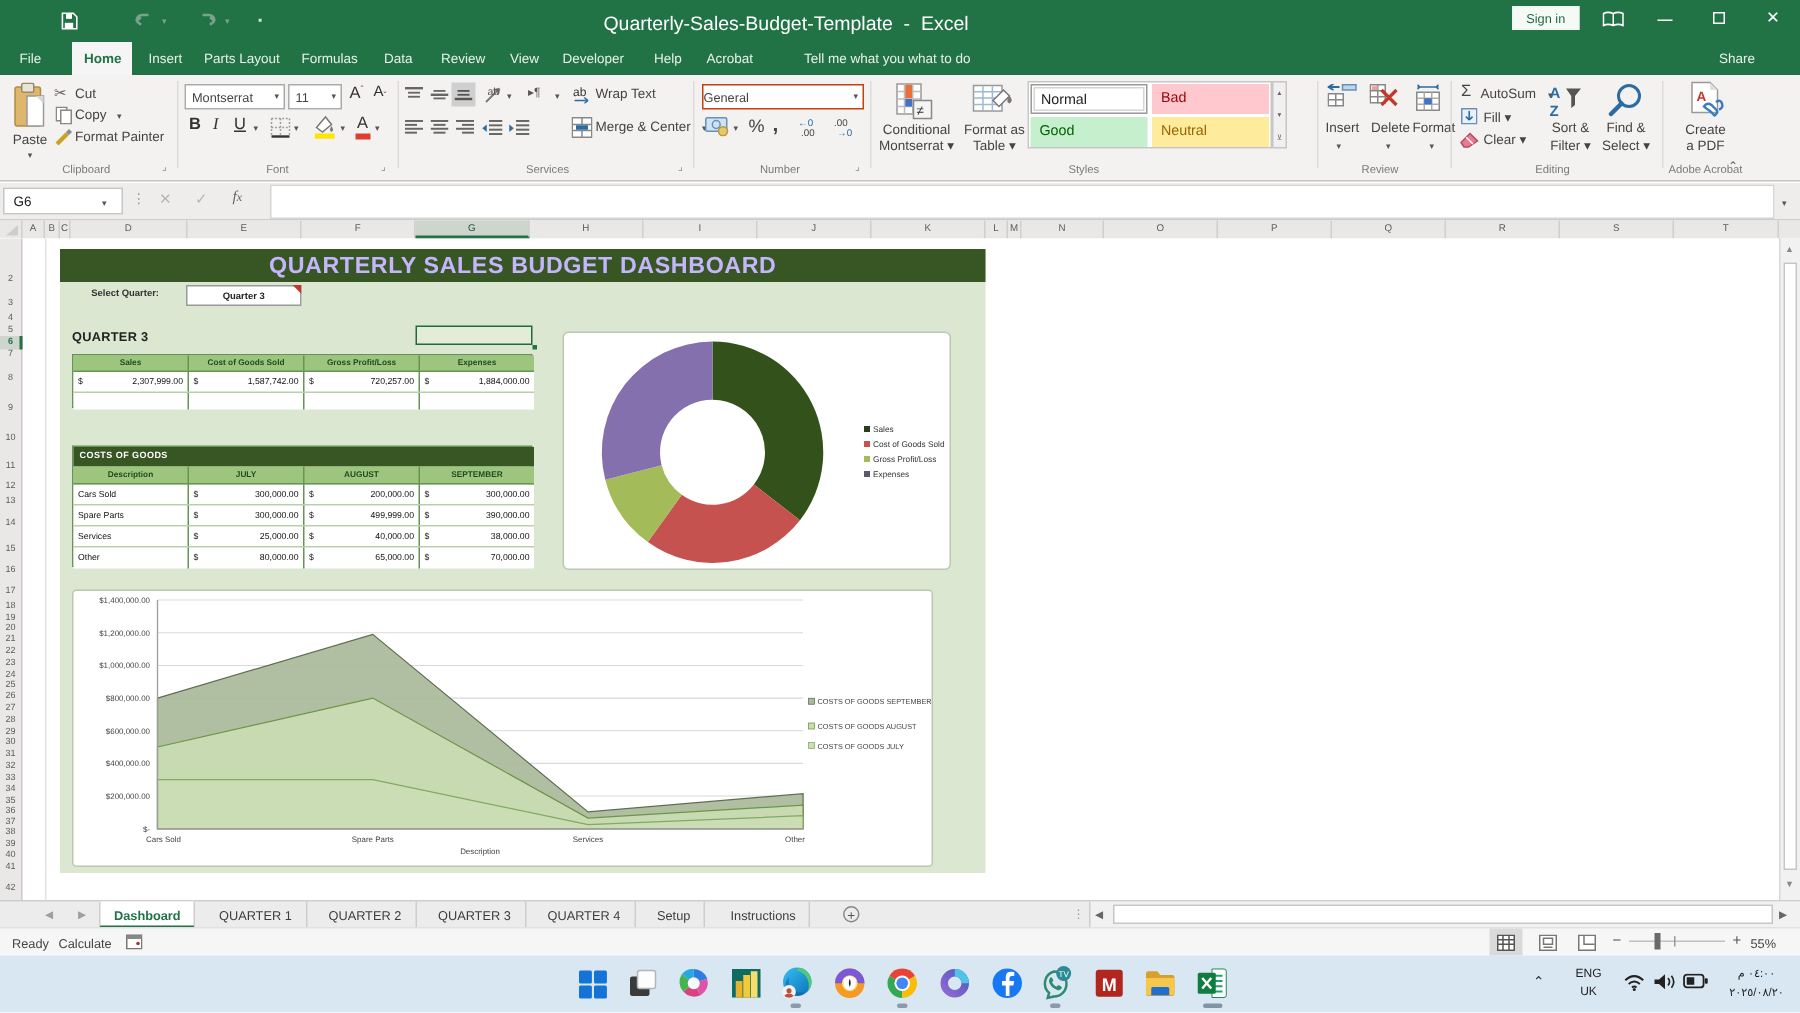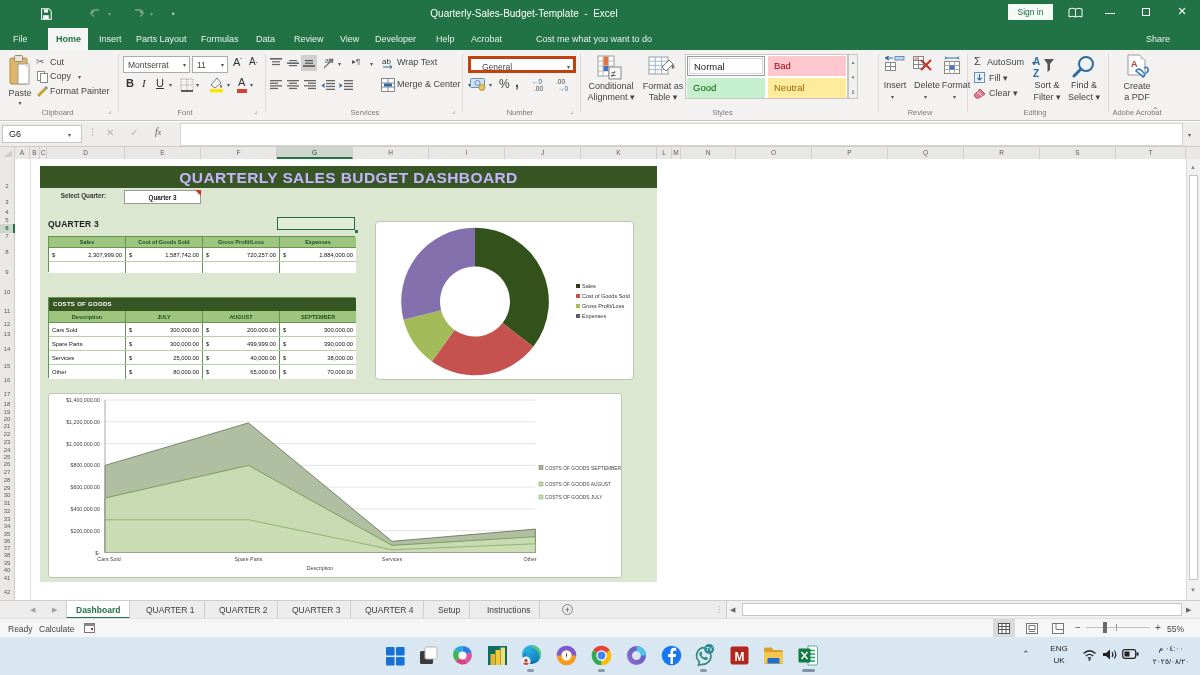--- a/index.html
+++ b/index.html
@@ -52,21 +52,21 @@
     </svg>
   <svg class="abs" style="left:88px;top:7px" width="16" height="13" viewBox="0 0 16 13">
       <path d="M3 7 Q3 3 7 3 L11 3 M3 7 L6 4.5 M3 7 L6 9.5" stroke="#7ba28c" stroke-width="1.6" fill="none"></path>
     </svg>
   <div class="abs" style="left:108px;top:10px;color:#7ba28c;font-size:6px">▾</div>
   <svg class="abs" style="left:130px;top:7px" width="16" height="13" viewBox="0 0 16 13">
       <path d="M13 7 Q13 3 9 3 L5 3 M13 7 L10 4.5 M13 7 L10 9.5" stroke="#7ba28c" stroke-width="1.6" fill="none"></path>
     </svg>
   <div class="abs" style="left:150px;top:10px;color:#7ba28c;font-size:6px">▾</div>
   <div class="abs" style="left:172px;top:9px;color:#cfe0d5;font-size:8px">▪</div>
-  <div class="abs" style="left:0;top:8px;width:1048px;text-align:center;font-size:10px;color:#fff">Quarterly-Sales-Budget-Template&nbsp;&nbsp;-&nbsp;&nbsp;Excel</div>
+  <div class="abs" style="left:0;top:8px;width:1048px;text-align:center;font-size:13px;color:#fff">Quarterly-Sales-Budget-Template&nbsp;&nbsp;-&nbsp;&nbsp;Excel</div>
   <div class="abs" style="left:1008px;top:4px;width:45px;height:16px;border:1px solid #f0f5f2;background:#f5faf7;color:#1d6a41;font-size:8.5px;text-align:center;line-height:15px">Sign in</div>
   <svg class="abs" style="left:1068px;top:7px" width="15" height="13" viewBox="0 0 15 13">
       <path d="M1 2 Q4 .5 7.5 2 Q11 .5 14 2 L14 10 Q11 8.5 7.5 10 Q4 8.5 1 10 Z M7.5 2 V10" stroke="#fff" fill="none" stroke-width="1"></path>
     </svg>
   <div class="abs" style="left:1105px;top:13px;width:10px;height:1.4px;background:#fff"></div>
   <div class="abs" style="left:1142px;top:8px;width:8px;height:8px;border:1.2px solid #fff"></div>
   <div class="abs" style="left:1174px;top:5px;width:16px;color:#fff;font-size:11px;text-align:center">✕</div>
 </div>
 <div class="abs" id="tabrow">
   <div class="rtab" style="left:13px">File</div>
@@ -78,21 +78,21 @@
   <div class="rtab" style="left:256px">Data</div>
   <div class="rtab" style="left:294px">Review</div>
   <div class="rtab" style="left:340px">View</div>
   <div class="rtab" style="left:375px">Developer</div>
   <div class="rtab" style="left:436px">Help</div>
   <div class="rtab" style="left:471px">Acrobat</div>
   <svg class="abs" style="left:522px;top:33px" width="10" height="13">
       <circle cx="5" cy="4.5" r="3.6" fill="none" stroke="#e8f1ea" stroke-width="1.1"></circle>
       <path d="M3.5 8.5h3M3.8 10.3h2.4" stroke="#e8f1ea" stroke-width="1"></path>
     </svg>
-  <div class="rtab" style="left:536px">Cost me what you want to do</div>
+  <div class="rtab" style="left:536px">Tell me what you what to do</div>
   <svg class="abs" style="left:1100px;top:34px" width="11" height="11">
       <circle cx="5" cy="3.2" r="2.2" fill="none" stroke="#d8e8dd" stroke-width="1.1"></circle>
       <path d="M1 10 q0-4 4-4 q4 0 4 4" fill="none" stroke="#d8e8dd" stroke-width="1.1"></path>
     </svg>
   <div class="rtab" style="left:1146px">Share</div>
 </div>
 <div class="abs" id="ribbon">
 
   <svg class="abs" style="left:8px;top:5px" width="24" height="32" viewBox="0 0 24 32">
       <rect x="2" y="3" width="17" height="26" rx="1.5" fill="#deb66c" stroke="#b08c4a"></rect>
@@ -227,21 +227,21 @@
       <rect x="0.5" y="0.5" width="13" height="13" fill="#fff" stroke="#888"></rect>
       <path d="M0.5 5h13M0.5 9h13M7 0.5v4.5M7 9v4.5" stroke="#888"></path>
       <rect x="3" y="5.5" width="8" height="3" fill="#2b6ca3"></rect>
     </svg>
   <div class="abs" style="left:397px;top:29px">Merge &amp; Center</div>
   <div class="abs" style="left:468px;top:31px;font-size:6px;color:#555">▾</div>
   <div class="glabel" style="left:330px;width:70px">Services</div>
   <div class="launch" style="left:452px">⌟</div>
   <div class="gsep" style="left:462px"></div>
 
-  <div class="abs" style="left:468px;top:6px;width:108px;height:17px;background:#fff;border:3px solid #c2410c;font-size:8.5px;line-height:16px;padding-left:11px">General<span style="float:right;margin-right:3px;font-size:6px;color:#555">▾</span></div>
+  <div class="abs" style="left:468px;top:6px;width:108px;height:17px;background:#fff;border:1px solid #c2410c;font-size:8.5px;line-height:16px;padding-left:0">General<span style="float:right;margin-right:3px;font-size:6px;color:#555">▾</span></div>
   <svg class="abs" style="left:470px;top:27px" width="17" height="14" viewBox="0 0 17 14">
       <rect x="0.5" y="1.5" width="14" height="9" rx="1" fill="#cfe3f5" stroke="#6a90b5"></rect>
       <circle cx="7.5" cy="6" r="2.6" fill="none" stroke="#6a90b5"></circle>
       <circle cx="12" cy="10.5" r="3" fill="#e8c766" stroke="#b59a40"></circle>
     </svg>
   <div class="abs" style="left:489px;top:31px;font-size:6px;color:#555">▾</div>
   <div class="abs" style="left:499px;top:27px;font-size:12px;color:#444">%</div>
   <div class="abs" style="left:515px;top:24px;font-size:14px;color:#444;font-weight:bold">,</div>
   <svg class="abs" style="left:532px;top:28px" width="20" height="13">
       <text x="0" y="6" font-size="6.5" fill="#2b6ca3">←0</text>
@@ -257,21 +257,21 @@
 
   <svg class="abs" style="left:597px;top:5px" width="26" height="26" viewBox="0 0 26 26">
       <rect x="1" y="1" width="16" height="20" fill="#fff" stroke="#999"></rect>
       <path d="M1 6h16M1 11h16M1 16h16M6 1v20M11.5 1v20" stroke="#bbb"></path>
       <rect x="6.5" y="1.5" width="4.5" height="9" fill="#e8703a"></rect>
       <rect x="6.5" y="11" width="4.5" height="5" fill="#4472c4"></rect>
       <rect x="12" y="12" width="12" height="12" fill="#f5f5f5" stroke="#888"></rect>
       <text x="14" y="21.5" font-size="9" fill="#333">≠</text>
     </svg>
   <div class="abs" style="left:585px;top:31px;width:52px;text-align:center">Conditional</div>
-  <div class="abs" style="left:585px;top:42px;width:52px;text-align:center">Alignment ▾</div>
+  <div class="abs" style="left:585px;top:42px;width:52px;text-align:center">Montserrat ▾</div>
   <svg class="abs" style="left:648px;top:5px" width="28" height="26" viewBox="0 0 28 26">
       <rect x="1" y="2" width="19" height="17" fill="#fff" stroke="#999"></rect>
       <path d="M1 6.2h19M1 10.4h19M1 14.6h19M7.3 2v17M13.6 2v17" stroke="#9db8d8"></path>
       <path d="M14 12 L21 5 L25 9 L18 16z" fill="#fff" stroke="#777"></path>
       <path d="M25 9 q3 3 0 5 q-3-1 0-5" fill="#777"></path>
     </svg>
   <div class="abs" style="left:640px;top:31px;width:46px;text-align:center">Format as</div>
   <div class="abs" style="left:640px;top:42px;width:46px;text-align:center">Table ▾</div>
   <div class="abs" style="left:685px;top:4px;width:163px;height:45px;background:#fff;border:1px solid #c6c6c4"></div>
   <div class="abs" style="left:687px;top:6px;width:78px;height:20px;background:#fff;border:1px solid #9a9a9a;box-shadow:inset 0 0 0 1px #fff,inset 0 0 0 2px #d5d5d5;font-size:9.5px;line-height:19px;padding-left:6px;color:#222">Normal</div>

